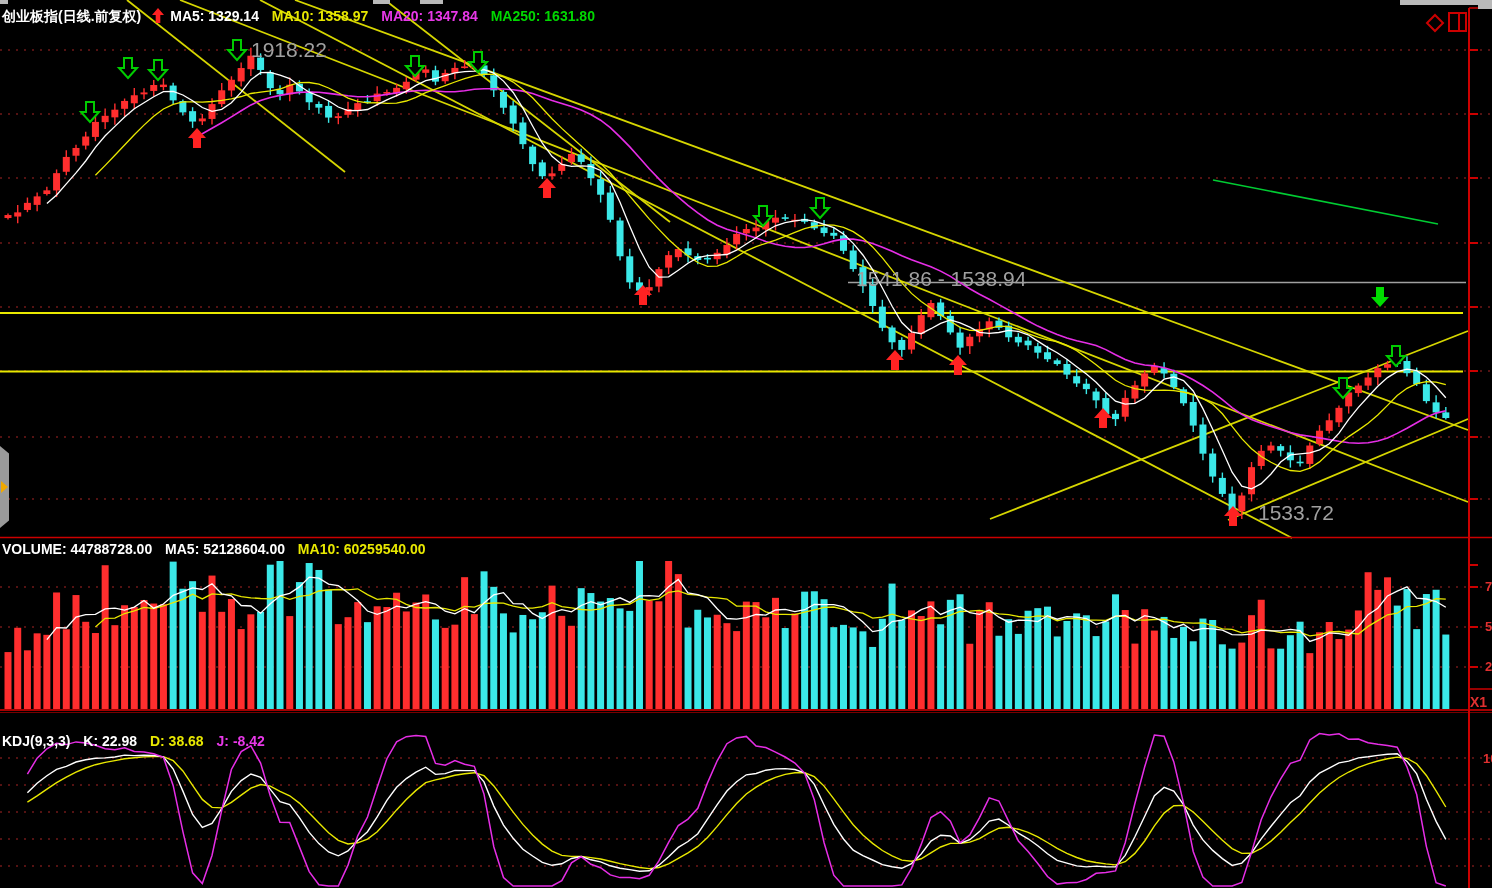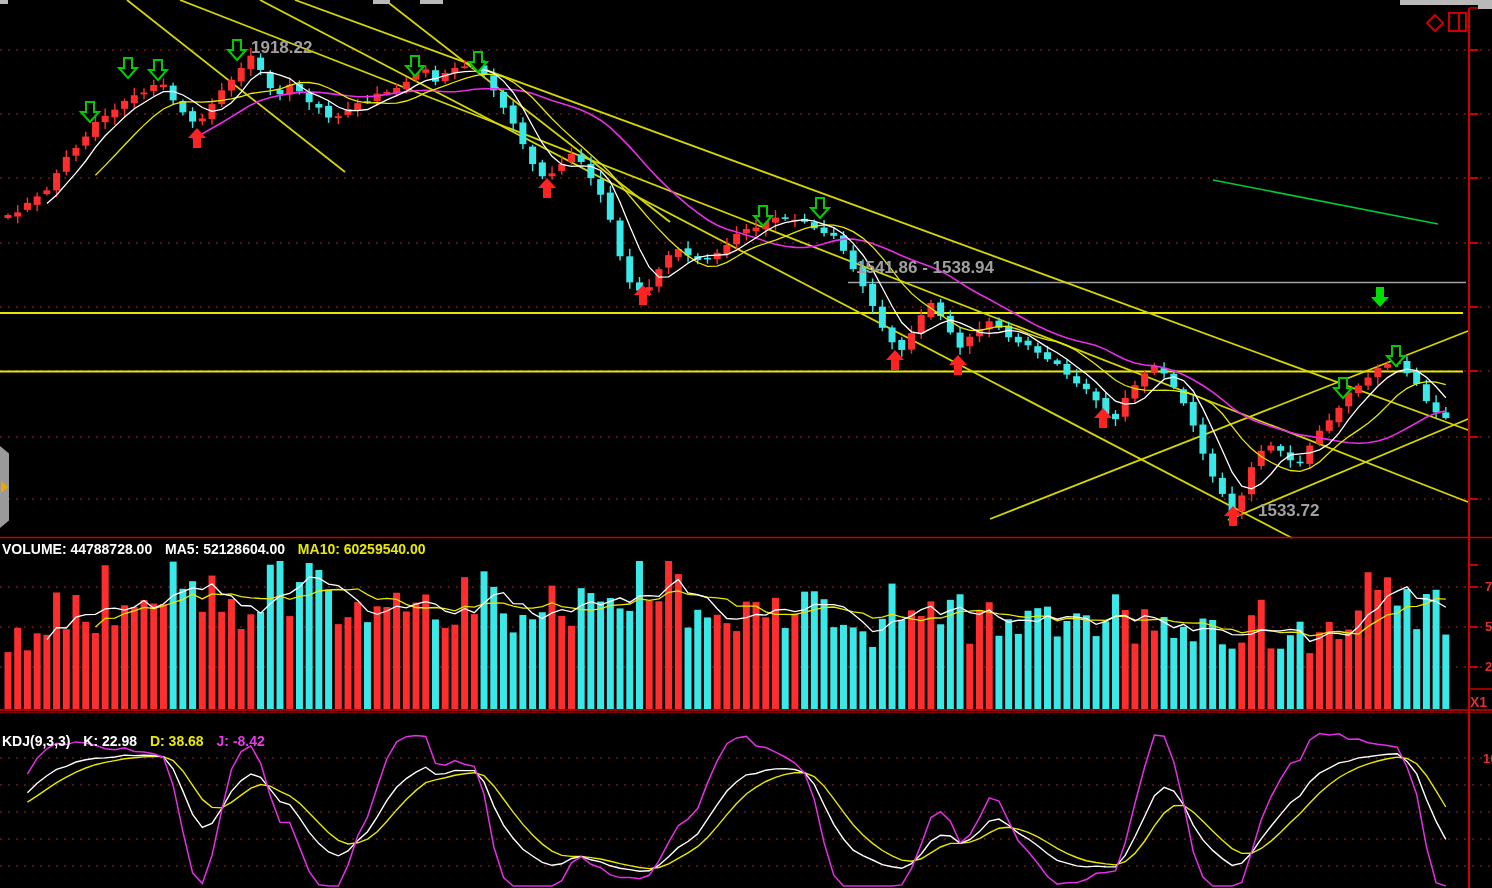--- a/index.html
+++ b/index.html
@@ -1,21 +1,21 @@
 <!DOCTYPE html>
 <html><head>
 <meta charset="utf-8">
 <style>
   html,body{margin:0;padding:0;background:#000;width:1492px;height:888px;overflow:hidden;
     font-family:"Liberation Sans","DejaVu Sans",sans-serif;}
   #stage{position:relative;width:1492px;height:888px;background:#000;}
   svg#chart{position:absolute;left:0;top:0;}
   .hdr{position:absolute;left:2px;white-space:nowrap;font-size:14px;font-weight:bold;z-index:5;}
   .hdr span{margin-right:9px;}
-  .annot{position:absolute;color:#a0a0a0;font-size:17px;font-weight:bold;z-index:4;white-space:nowrap;}
+  .annot{position:absolute;color:#a0a0a0;font-size:21px;font-weight:normal;z-index:4;white-space:nowrap;}
   .axlabel{position:absolute;color:#e03030;font-size:13px;font-weight:bold;z-index:6;white-space:nowrap;}
   .frag{position:absolute;background:#b9b9b9;z-index:7;}
   #flyout{position:absolute;left:0;top:446px;width:9px;height:82px;background:#9a9a9a;
     clip-path:polygon(0 0,100% 9%,100% 91%,0 100%);z-index:8;}
   #flyout .tri{position:absolute;left:1px;top:35px;width:0;height:0;
     border-top:6px solid transparent;border-bottom:6px solid transparent;border-left:7px solid #f0a800;}
   #winicons{position:absolute;left:1422px;top:5px;z-index:8;}
   .uparrow-inline{display:inline-block;vertical-align:-2px;margin:0 6px 0 2px;}
 </style>
 </head>
@@ -543,36 +543,44 @@
       <line x1="1469" y1="307" x2="1478" y2="307" stroke="#cc0000" stroke-width="2"></line>
       <line x1="1469" y1="371" x2="1478" y2="371" stroke="#cc0000" stroke-width="2"></line>
       <line x1="1469" y1="437" x2="1478" y2="437" stroke="#cc0000" stroke-width="2"></line>
       <line x1="1469" y1="499" x2="1478" y2="499" stroke="#cc0000" stroke-width="2"></line>
       <line x1="1469" y1="565" x2="1478" y2="565" stroke="#cc0000" stroke-width="2"></line>
       <line x1="1469" y1="587" x2="1478" y2="587" stroke="#cc0000" stroke-width="2"></line>
       <line x1="1469" y1="627" x2="1478" y2="627" stroke="#cc0000" stroke-width="2"></line>
       <line x1="1469" y1="667" x2="1478" y2="667" stroke="#cc0000" stroke-width="2"></line>
     </svg>
 
+  <div class="hdr" style="top:8px;">
+    <span style="color: rgb(255, 255, 255);">创业板指(日线.前复权)</span><svg class="uparrow-inline" width="12" height="15" viewBox="0 0 12 15">
+        <path d="M6 0 L12 7 L8.3 7 L8.3 15 L3.7 15 L3.7 7 L0 7 Z" fill="#ff2222"></path>
+      </svg><span style="color: rgb(255, 255, 255);">MA5: 1329.14</span>
+    <span style="color: rgb(232, 232, 0);">MA10: 1358.97</span>
+    <span style="color: rgb(232, 56, 232);">MA20: 1347.84</span>
+    <span style="color: rgb(0, 216, 0);">MA250: 1631.80</span>
+  </div>
 
   <div class="hdr" style="top:541px;">
     <span style="color: rgb(255, 255, 255);">VOLUME: 44788728.00</span>
     <span style="color: rgb(255, 255, 255);">MA5: 52128604.00</span>
     <span style="color: rgb(232, 232, 0);">MA10: 60259540.00</span>
   </div>
 
   <div class="hdr" style="top:733px;">
     <span style="color: rgb(255, 255, 255);">KDJ(9,3,3)</span>
     <span style="color: rgb(255, 255, 255);">K: 22.98</span>
     <span style="color: rgb(232, 232, 0);">D: 38.68</span>
     <span style="color: rgb(232, 56, 232);">J: -8.42</span>
   </div>
 
   <div class="annot" style="left:251px;top:38px;">1918.22</div>
-  <div class="annot" style="left:856px;top:258px;">1541.86 - 1538.94</div>
+  <div class="annot" style="left:856px;top:267px;">1541.86 - 1538.94</div>
   <div class="annot" style="left:1258px;top:501px;">1533.72</div>
 
   <div class="axlabel" style="left:1485px;top:579px;">75000000</div>
   <div class="axlabel" style="left:1485px;top:619px;">50000000</div>
   <div class="axlabel" style="left:1485px;top:659px;">25000000</div>
   <div class="axlabel" style="left:1470px;top:694px;font-size:14px;text-align:right;">X1</div>
   <div class="axlabel" style="left:1483px;top:751px;">100</div>
 
   <div id="flyout">
       <div class="tri"></div>

